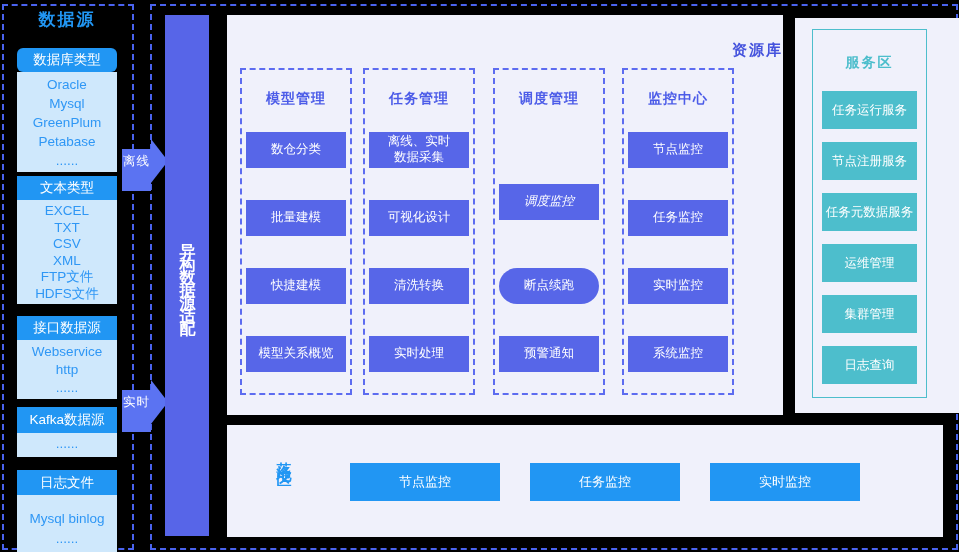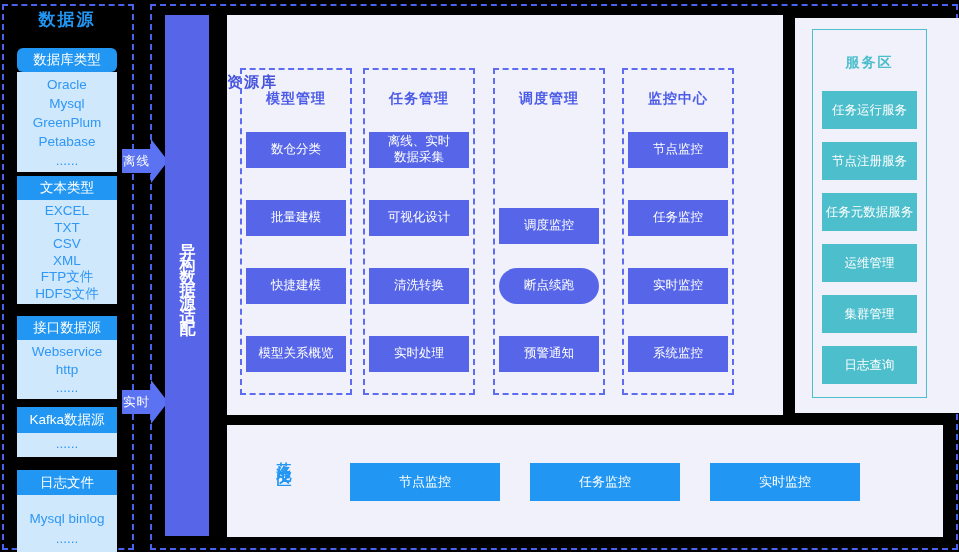--- a/index.html
+++ b/index.html
@@ -9,33 +9,33 @@
   #zone-left{left:2px;top:4px;width:128px;height:542px;}
   #zone-right{left:150px;top:4px;width:804px;height:542px;}
   #ds-title{position:absolute;left:17px;top:8px;width:100px;text-align:center;
     color:#2196f3;font-size:17px;font-weight:bold;letter-spacing:2px;}
   .src-box{position:absolute;left:17px;width:100px;}
   .src-head{background:#2196f3;color:#fff;font-size:13.5px;text-align:center;}
   .src-body{background:#cfe8fc;color:#2f97f5;font-size:13.5px;text-align:center;}
   .src-item{white-space:nowrap;}
   
   .flow-arrow{position:absolute;left:122px;width:46px;height:44px;}
-  .arrow-tail{position:absolute;left:0;top:10px;width:29px;height:24px;background:#5b73f2;
+  .arrow-tail{position:absolute;left:0;top:10px;width:29px;height:42px;background:#5b73f2;
     color:#fff;font-size:12.5px;line-height:24px;text-align:center;letter-spacing:1px;}
   .arrow-head{position:absolute;left:29px;top:0;width:0;height:0;
     border-top:22px solid transparent;border-bottom:22px solid transparent;border-left:17px solid #5b73f2;}
   
   #adapter-bar{position:absolute;left:165px;top:15px;width:44px;height:521px;background:#5765e8;
     display:flex;align-items:center;justify-content:center;}
   #adapter-bar span{writing-mode:vertical-lr;color:#fff;font-size:16px;font-weight:bold;
     letter-spacing:13px;}
   
   #resource-panel{position:absolute;left:227px;top:15px;width:556px;height:400px;background:#f0f1fb;}
-  #res-title{position:absolute;top:26px;left:0;width:100%;text-align:left;color:#4553dd;
-    font-size:15px;font-weight:bold;letter-spacing:2px;margin-top:32px;}
+  #res-title{position:absolute;top:26px;left:0;width:100%;text-align:right;color:#4553dd;
+    font-size:15px;font-weight:bold;letter-spacing:2px;}
   .res-col{position:absolute;top:53px;width:112px;height:327px;border:2px dashed #5d6cf0;box-sizing:border-box;}
   .col-title{position:absolute;top:20px;left:0;width:100%;text-align:center;color:#4c5ce8;
     font-size:14px;font-weight:bold;letter-spacing:1px;}
   .gbtn{position:absolute;left:4px;width:100px;height:36px;background:#5766e8;color:#fff;
     font-size:12.5px;display:flex;align-items:center;justify-content:center;text-align:center;
     white-space:pre-line;line-height:1.25;}
   
   #landing-panel{position:absolute;left:227px;top:425px;width:716px;height:112px;background:#f0f1fb;}
   #landing-title{position:absolute;left:47px;top:25px;writing-mode:vertical-lr;color:#2196f3;
     font-size:15px;font-weight:bold;letter-spacing:5px;}
@@ -135,21 +135,21 @@
       <div class="col-title">任务管理</div>
       <div class="gbtn" style="top:62px;">离线、实时
 数据采集</div>
       <div class="gbtn" style="top:130px;">可视化设计</div>
       <div class="gbtn" style="top:198px;">清洗转换</div>
       <div class="gbtn" style="top:266px;">实时处理</div>
     </div>
 
     <div class="res-col" style="left:266px;">
       <div class="col-title">调度管理</div>
-      <div class="gbtn" style="top:138px;">调度监控</div>
+      <div class="gbtn" style="top:114px;font-style:italic;">调度监控</div>
       <div class="gbtn" style="top:198px;border-radius:18px;">断点续跑</div>
       <div class="gbtn" style="top:266px;">预警通知</div>
     </div>
 
     <div class="res-col" style="left:395px;">
       <div class="col-title">监控中心</div>
       <div class="gbtn" style="top:62px;">节点监控</div>
       <div class="gbtn" style="top:130px;">任务监控</div>
       <div class="gbtn" style="top:198px;">实时监控</div>
       <div class="gbtn" style="top:266px;">系统监控</div>

